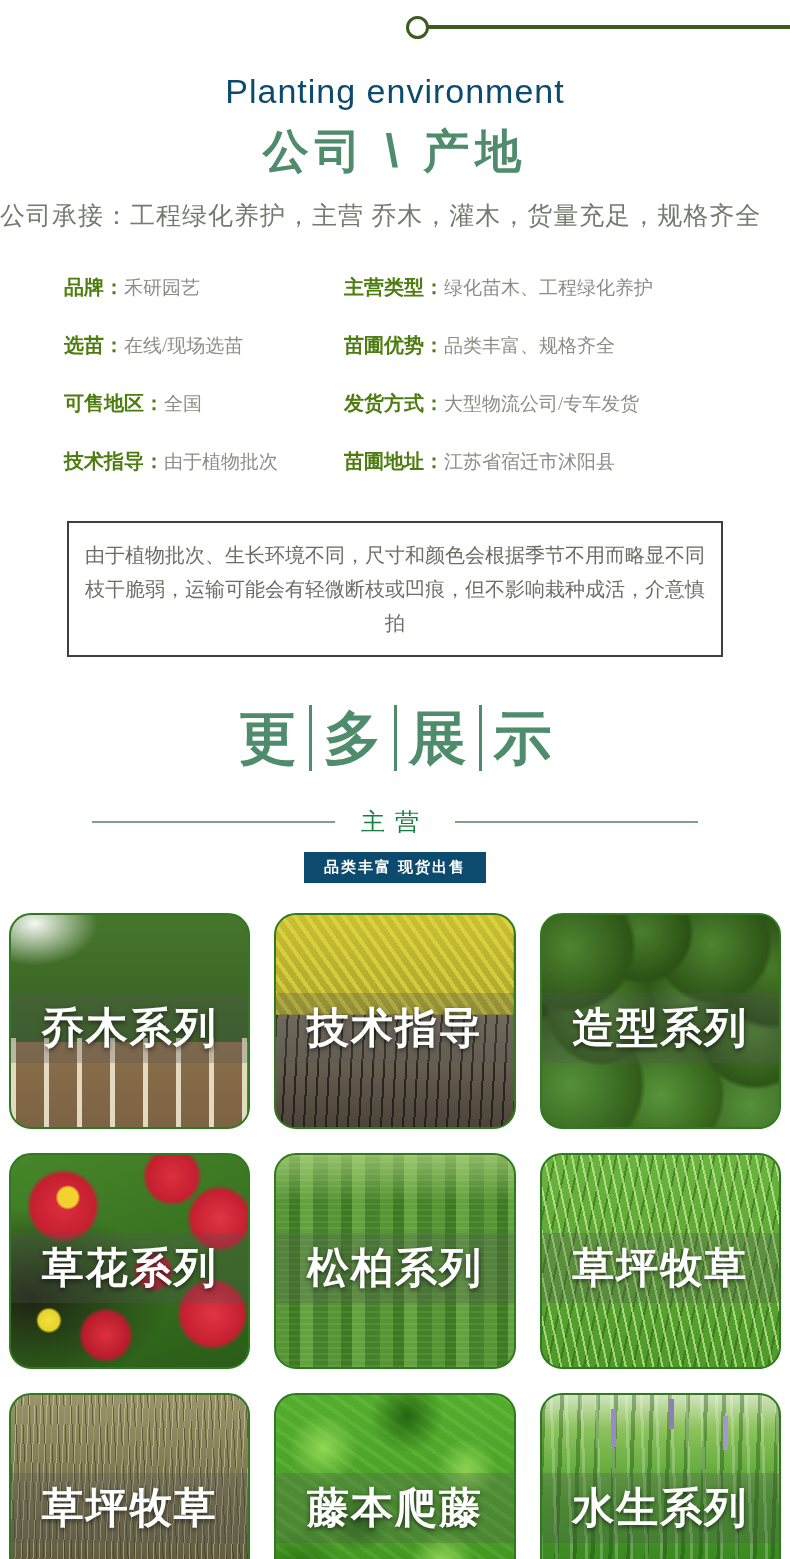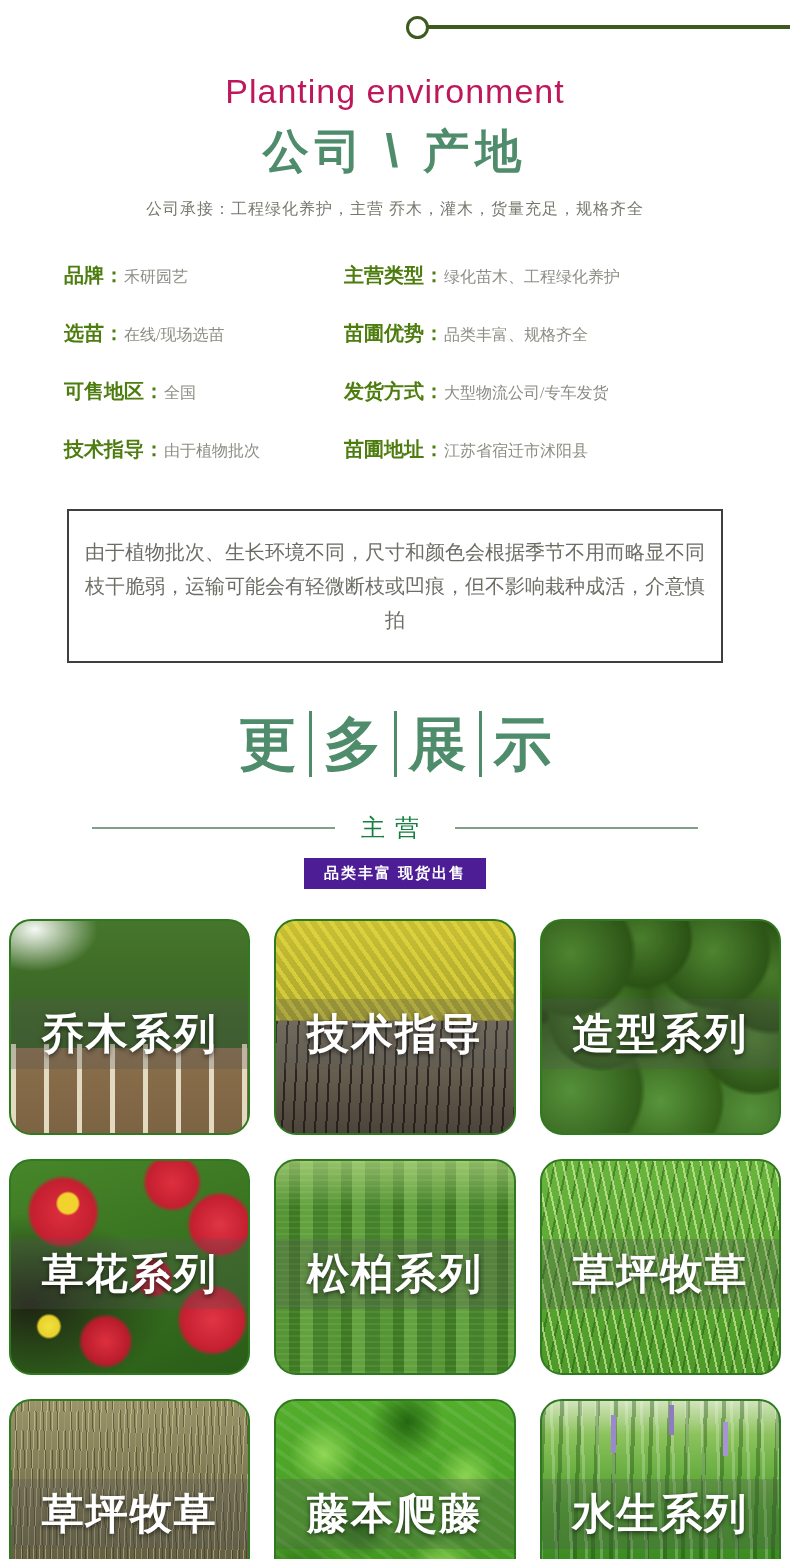--- a/index.html
+++ b/index.html
@@ -5,44 +5,44 @@
   html,body{margin:0;padding:0;}
   body{
     width:790px;height:1559px;background:#ffffff;overflow:hidden;position:relative;
     font-family:"Liberation Sans","DejaVu Sans",sans-serif;
   }
   
   .top-deco{position:absolute;top:0;left:0;width:790px;height:56px;}
   .top-deco .bar{position:absolute;top:25px;left:428px;width:362px;height:4px;background:#3d5a20;}
   .top-deco .circle{position:absolute;top:16px;left:406px;width:17px;height:17px;border:3px solid #3d5a20;border-radius:50%;background:#fff;}
   
-  .subtitle-en{margin-top:72px;text-align:center;font-size:34px;color:#be185d;letter-spacing:1px;}
+  .subtitle-en{margin-top:72px;text-align:center;font-size:34px;color:#0c4a6e;letter-spacing:1px;}
   .title-cn{margin-top:10px;text-align:center;font-size:46px;font-weight:bold;color:#4f8c6b;letter-spacing:6px;}
-  .tagline{margin-top:16px;text-align:center;font-size:16px;color:#75796e;letter-spacing:1px;
+  .tagline{margin-top:16px;font-size:25px;color:#75796e;letter-spacing:1px;
     font-family:"Liberation Serif","DejaVu Serif",serif;}
   
   .info{width:662px;margin:42px auto 0 auto;display:grid;grid-template-columns:276px 1fr;row-gap:31px;column-gap:4px;}
   .info-row{display:flex;align-items:baseline;white-space:nowrap;}
   .info-label{font-size:20px;font-weight:bold;color:#4d7c0f;}
-  .info-value{font-size:16px;color:#8d8d85;font-family:"Liberation Serif","DejaVu Serif",serif;}
-  
-  .notice{width:628px;margin:46px auto 0 auto;border:2px solid #3f3f3f;padding:24px 12px;text-align:center;
+  .info-value{font-size:19px;color:#8d8d85;font-family:"Liberation Serif","DejaVu Serif",serif;}
+  
+  .notice{width:628px;margin:46px auto 0 auto;border:2px solid #3f3f3f;padding:15px 12px;text-align:center;
     font-family:"Liberation Serif","DejaVu Serif",serif;font-size:20px;color:#6d6d65;line-height:34px;}
   
   .more{margin-top:46px;display:flex;justify-content:center;align-items:center;}
   .more .ch{font-size:58px;font-weight:bold;color:#4f8c6b;line-height:70px;}
   .more .vbar{width:3px;height:66px;background:#4f8c6b;margin:0 12px;}
   
   .divider{margin-top:33px;display:flex;justify-content:center;align-items:center;}
   .divider .line{width:243px;height:2px;background:#7fa089;}
   .divider .lbl{margin:0 26px;font-size:24px;color:#15803d;letter-spacing:10px;
     font-family:"Liberation Serif","DejaVu Serif",serif;}
   
   .badge-wrap{margin-top:14px;text-align:center;}
-  .badge{display:inline-block;background:#4c1d95;color:#ffffff;font-size:15px;font-weight:bold;
+  .badge{display:inline-block;background:#0c4a6e;color:#ffffff;font-size:15px;font-weight:bold;
     letter-spacing:2px;padding:6px 20px;}
   
   .gallery{margin:30px 9px 0 9px;display:grid;grid-template-columns:repeat(3,1fr);gap:24px;}
   .card{position:relative;height:212px;border:2px solid #2f7a1e;border-radius:22px;overflow:hidden;
     background-repeat:no-repeat;background-size:cover;}
   .band{position:absolute;left:0;top:37%;width:100%;height:70px;background:rgba(85,85,85,0.28);
     display:flex;align-items:center;justify-content:center;}
   .card-label{color:#ffffff;font-size:42px;font-weight:bold;letter-spacing:2px;
     text-shadow:0 2px 5px rgba(0,0,0,0.6);}
   

